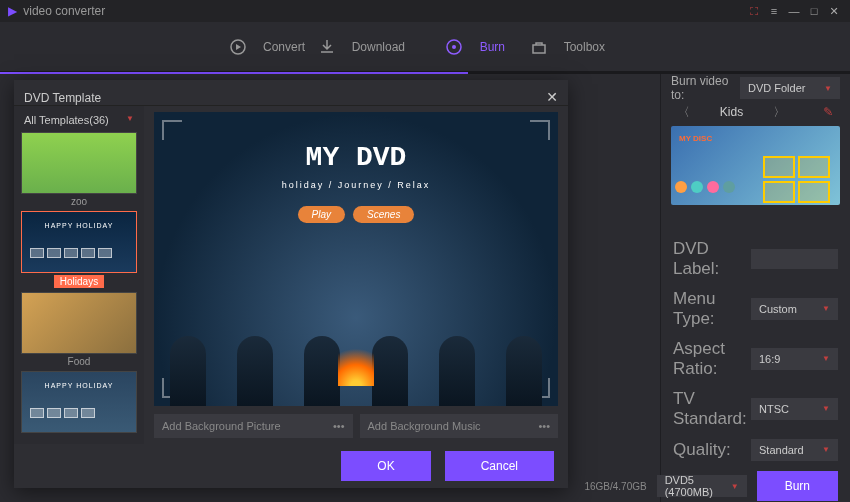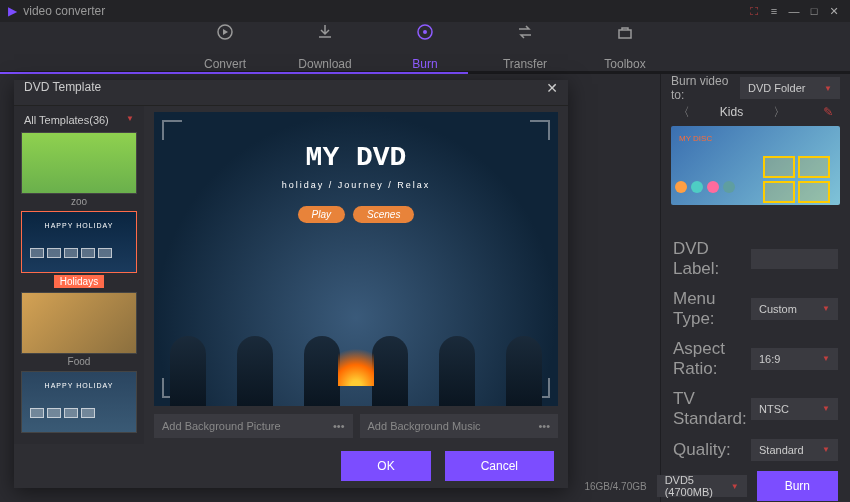--- a/index.html
+++ b/index.html
@@ -2,48 +2,48 @@
 <html><head>
 <meta charset="utf-8">
 <style>
 *{box-sizing:border-box;margin:0;padding:0;font-family:-apple-system,BlinkMacSystemFont,"Segoe UI",Arial,sans-serif}
 body{background:#2b2b30;color:#aaa;font-size:12px;width:850px;height:502px;overflow:hidden}
 .titlebar{height:22px;background:#232326;display:flex;align-items:center;padding:0 8px;color:#999}
 .titlebar .logo{color:#7c4dff;margin-right:6px}
 .titlebar .spacer{flex:1}
 .titlebar .win-btn{width:16px;height:16px;display:flex;align-items:center;justify-content:center;margin-left:4px;cursor:pointer;color:#aaa;font-size:11px}
 .toolbar{height:50px;background:#2b2b30;display:flex;justify-content:center;gap:40px;border-bottom:1px solid #1a1a1d}
-.tool-item{display:flex;flex-direction:column;align-items:center;justify-content:center;color:#999;cursor:pointer;width:60px;gap:16px}
+.tool-item{display:flex;flex-direction:row;align-items:center;justify-content:flex-end;color:#999;cursor:pointer;width:60px;gap:16px}
 .tool-item.active{color:#8e5cff}
 .tool-item .ico{width:20px;height:20px;display:flex;align-items:center;justify-content:center}
 .accentbar{height:2px;background:#1a1a1d}
 .accentbar .fill{height:2px;background:#7c4dff;width:55%;margin-left:0}
 .main{display:flex;height:428px}
 .content{flex:1;position:relative}
 .right{width:190px;background:#2b2b30;border-left:1px solid #1e1e22;display:flex;flex-direction:column}
 .burnto{height:30px;display:flex;align-items:center;padding:0 10px;gap:8px}
 .select{background:#3a3a40;color:#ccc;height:22px;display:flex;align-items:center;padding:0 8px;min-width:100px;justify-content:space-between;cursor:pointer;font-size:11px}
 .select .chev{color:#c04040;font-size:8px}
 .theme-nav{height:26px;display:flex;align-items:center;justify-content:center;gap:30px;color:#ccc}
 .theme-nav .nav-btn{cursor:pointer;color:#999}
 .theme-nav .edit{color:#c04040;cursor:pointer;margin-left:8px}
 .theme-thumb{margin:4px 10px;height:100px;background:linear-gradient(135deg,#3a6fb0,#7fc3d8);border-radius:2px;position:relative;overflow:hidden}
-.theme-thumb .mini-title{position:absolute;top:8px;left:8px;font-size:8px;color:#ff6b35;font-weight:normal}
+.theme-thumb .mini-title{position:absolute;top:8px;left:8px;font-size:8px;color:#ff6b35;font-weight:bold}
 .theme-thumb .mini-grid{position:absolute;top:30px;right:10px;display:grid;grid-template-columns:1fr 1fr;gap:3px}
 .theme-thumb .mini-grid div{width:32px;height:22px;border:2px solid #ffcc00;background:rgba(255,200,0,.2)}
 .theme-thumb .deco{position:absolute;bottom:4px;left:4px;right:4px;height:20px;display:flex;gap:4px}
 .theme-thumb .deco span{width:12px;height:12px;background:#ff9f43;border-radius:50%}
 .props{padding:10px 12px;display:flex;flex-direction:column;gap:10px;flex:1;margin-top:20px}
 .prop{display:flex;align-items:center;gap:8px}
 .prop label{width:70px;color:#999;font-size:17px}
 .prop .input{flex:1;background:#3a3a40;height:20px;padding:0 6px;display:flex;align-items:center;color:#ccc;font-size:11px}
 .bottom-bar{height:40px;display:flex;align-items:center;justify-content:flex-end;padding:0 12px;gap:10px;font-size:10px;color:#888}
 .btn-burn{background:#7c4dff;color:#fff;padding:8px 28px;cursor:pointer;font-size:12px}
 .modal{position:absolute;top:6px;left:14px;width:554px;height:408px;background:#2e2e33;box-shadow:0 4px 20px rgba(0,0,0,.5);display:flex;flex-direction:column;z-index:10}
-.modal-header{height:26px;display:flex;align-items:flex-start;padding:0 10px;color:#ccc;border-bottom:1px solid #222}
+.modal-header{height:26px;display:flex;align-items:flex-end;padding:0 10px;color:#ccc;border-bottom:1px solid #222}
 .modal-header .close{margin-left:auto;cursor:pointer;color:#ccc;font-size:14px}
 .modal-body{flex:1;display:flex;overflow:hidden}
 .tpl-list{width:130px;background:#2b2b30;padding:6px;overflow:hidden;display:flex;flex-direction:column;gap:4px}
 .tpl-filter{color:#ccc;font-size:11px;padding:2px 4px;display:flex;justify-content:space-between;cursor:pointer}
 .tpl-filter .chev{color:#c04040;font-size:8px}
 .tpl-item{display:flex;flex-direction:column;align-items:center;gap:2px;cursor:pointer}
 .tpl-item .thumb{width:116px;height:62px;background:#444;border:1px solid #444;position:relative;overflow:hidden}
 .tpl-item.sel .thumb{border:1px solid #ff6b4a}
 .tpl-item .lbl{font-size:10px;color:#999}
 .tpl-item.sel .lbl{background:#ff6b4a;color:#fff;padding:1px 6px}
@@ -113,28 +113,20 @@
         <svg width="18" height="18" viewBox="0 0 18 18">
           <circle cx="9" cy="9" r="7" fill="none" stroke="#8e5cff" stroke-width="1.5"></circle>
           <circle cx="9" cy="9" r="2" fill="#8e5cff"></circle>
         </svg>
       </span>
     <span>Burn</span>
   </div>
   <div class="tool-item">
     <span class="ico">
         <svg width="18" height="18" viewBox="0 0 18 18">
-          <path d="M3 6 h10 l-3 -3 M15 12 h-10 l3 3" fill="none" stroke="#999" stroke-width="1.5"></path>
-        </svg>
-      </span>
-    <span>Transfer</span>
-  </div>
-  <div class="tool-item">
-    <span class="ico">
-        <svg width="18" height="18" viewBox="0 0 18 18">
           <rect x="3" y="7" width="12" height="8" fill="none" stroke="#999" stroke-width="1.5"></rect>
           <path d="M6 7 v-2 h6 v2" fill="none" stroke="#999" stroke-width="1.5"></path>
         </svg>
       </span>
     <span>Toolbox</span>
   </div>
 </div>
 <div class="accentbar">
     <div class="fill"></div>
   </div>

